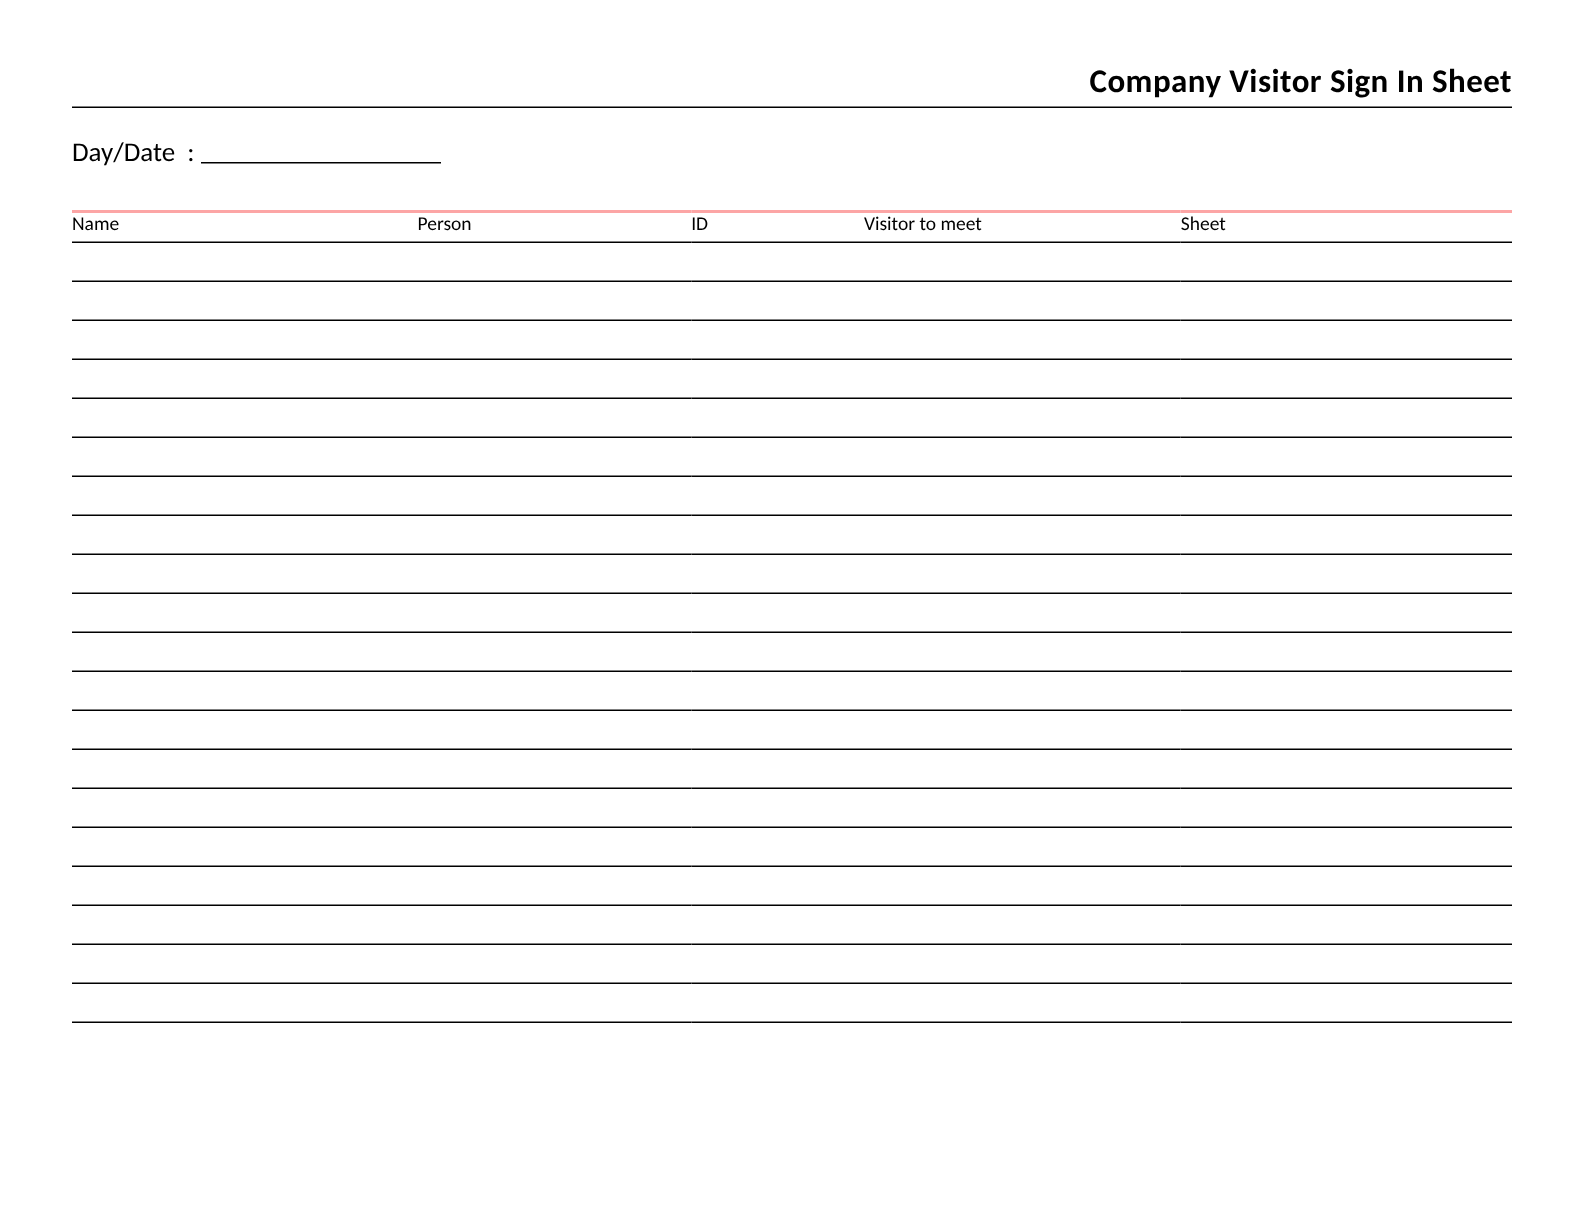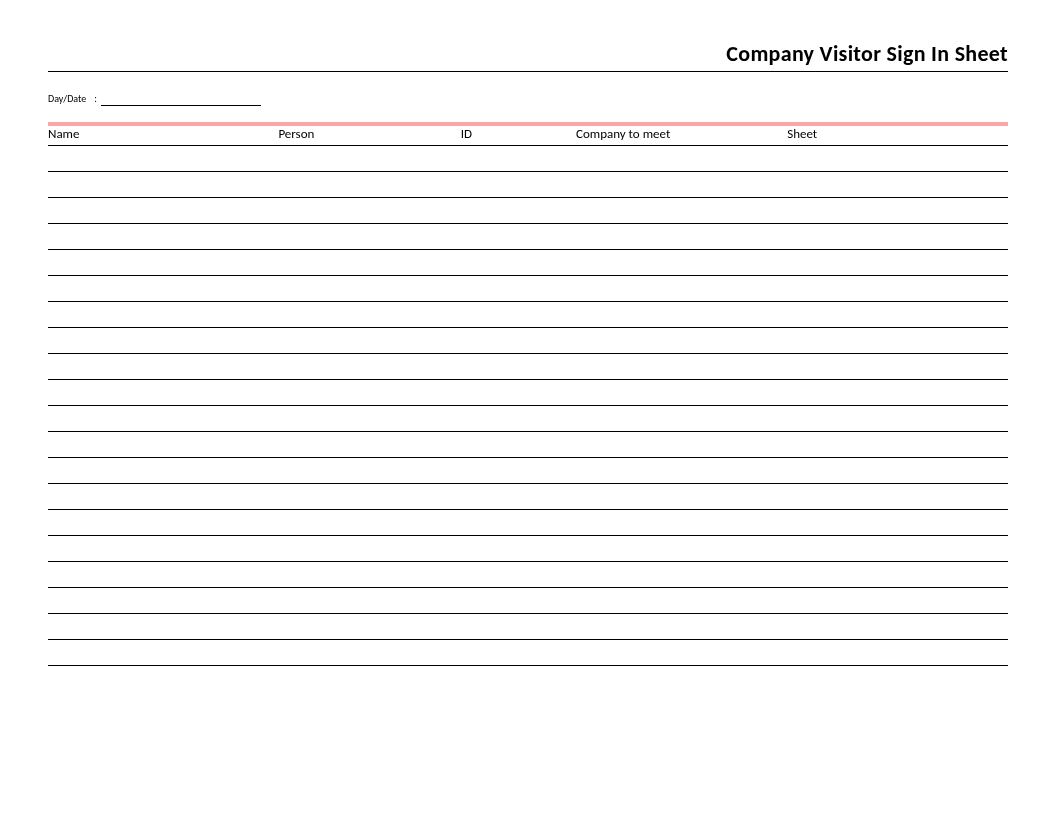--- a/index.html
+++ b/index.html
@@ -28,22 +28,22 @@
 
     .title-underline {
       border: none;
       border-top: 1.5px solid #000;
       margin-bottom: 18px;
     }
 
     .date-row {
       display: flex;
       align-items: center;
-      margin-bottom: 16px;
-      font-size: 10px;
+      margin-bottom: 28px;
+      font-size: 18px;
     }
 
     .date-label {
       margin-right: 8px;
     }
 
     .date-colon {
       margin-right: 4px;
     }
 
@@ -57,21 +57,21 @@
     .sheet-table {
       width: 100%;
       border-collapse: collapse;
     }
 
     .sheet-table thead tr th {
       font-weight: normal;
       font-size: 13px;
       text-align: left;
       padding: 0 0 4px 0;
-      border-top: 4px solid #fca5a5;
+      border-top: 2px solid #fca5a5;
       border-bottom: 1px solid #000;
     }
 
     .col-name { width: 24%; }
     .col-company { width: 19%; }
     .col-id { width: 12%; }
     .col-person { width: 22%; }
     .col-sign { width: 23%; }
 
     .sheet-table tbody tr td {
@@ -95,21 +95,21 @@
   <span class="date-colon">:</span>
   <span class="date-value"></span>
 </div>
 
 <table class="sheet-table">
   <thead>
     <tr>
       <th class="col-name">Name</th>
       <th class="col-company">Person</th>
       <th class="col-id">ID</th>
-      <th class="col-person">Company to meet</th>
+      <th class="col-person">Visitor to meet</th>
       <th class="col-sign">Sheet</th>
     </tr>
   </thead>
   <tbody id="table-body">
   <tr>
         <td></td>
         <td></td>
         <td></td>
         <td></td>
         <td></td>

